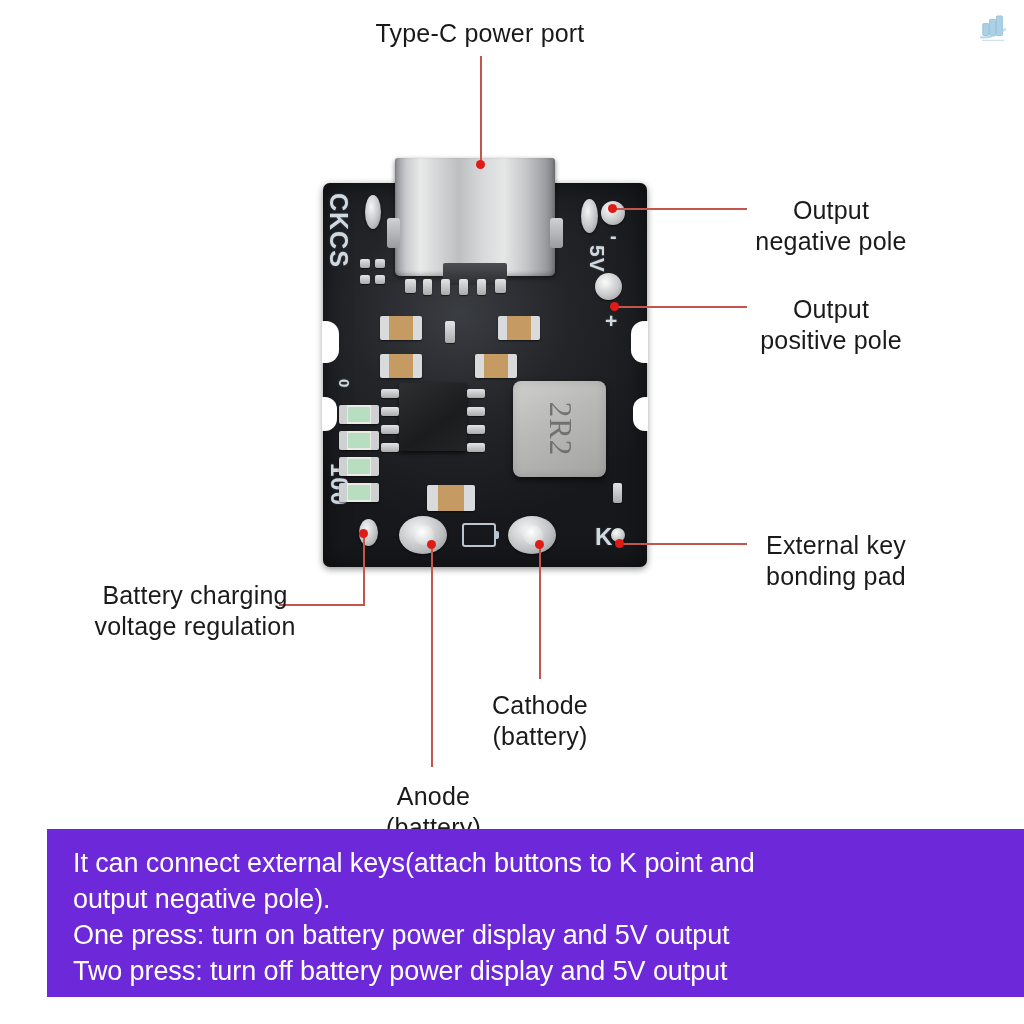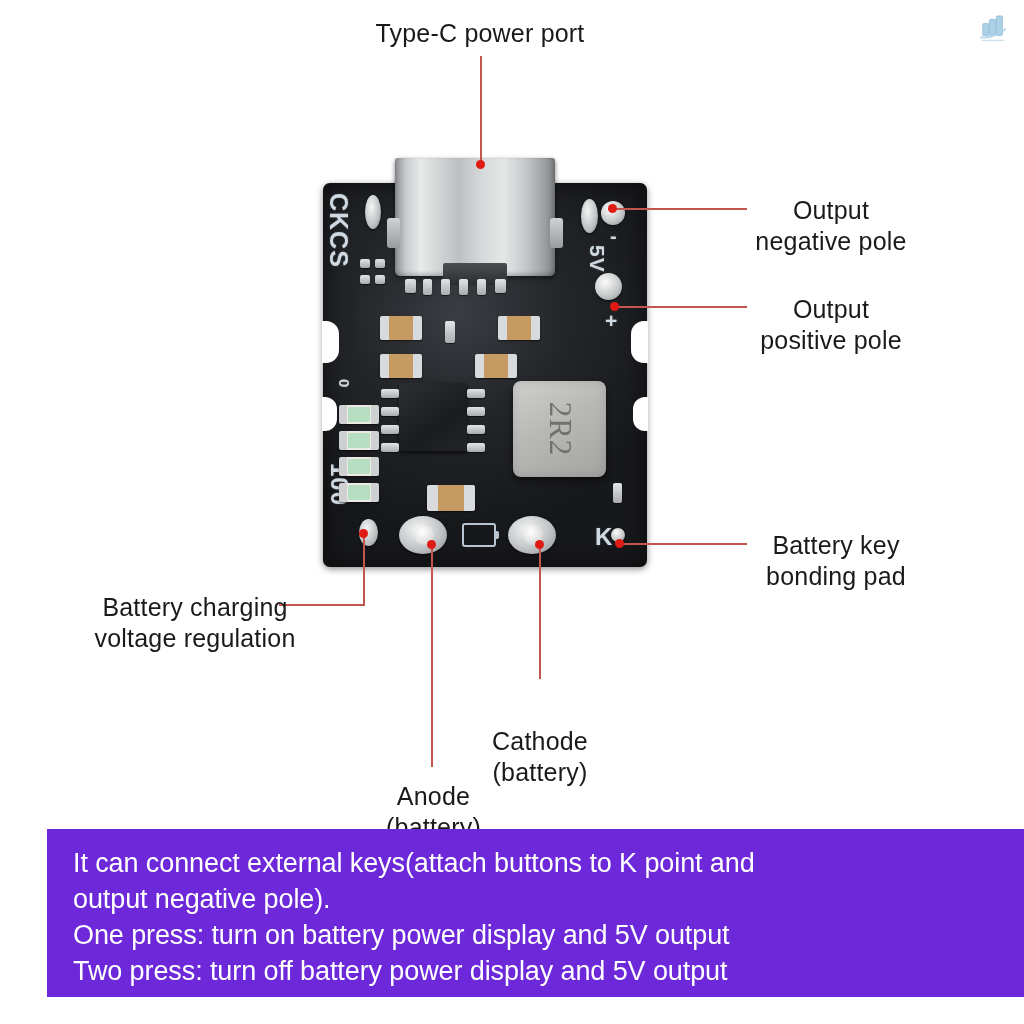--- a/index.html
+++ b/index.html
@@ -277,27 +277,27 @@
   <div class="dot" style="left:535px; top:540px;"></div>
 
   <div class="label" style="left:330px; top:18px; width:300px;">Type-C power port</div>
 
   <div class="label" style="left:706px; top:195px; width:250px;">Output
 negative pole</div>
 
   <div class="label" style="left:706px; top:294px; width:250px;">Output
 positive pole</div>
 
-  <div class="label" style="left:706px; top:530px; width:260px;">Battery key
+  <div class="label" style="left:706px; top:530px; width:260px;">External key
 bonding pad</div>
 
-  <div class="label" style="left:50px; top:592px; width:290px;">Battery charging
+  <div class="label" style="left:50px; top:580px; width:290px;">Battery charging
 voltage regulation</div>
 
-  <div class="label" style="left:430px; top:726px; width:220px;">Cathode
+  <div class="label" style="left:430px; top:690px; width:220px;">Cathode
 (battery)</div>
 
   <div class="label" style="left:326px; top:768px; width:215px;margin-top:13px;">Anode
 (battery)</div>
 
   <div id="banner">
     <p>It can connect external keys(attach buttons to K point and
 output negative pole).
 One press: turn on battery power display and 5V output
 Two press: turn off battery power display and 5V output</p>

